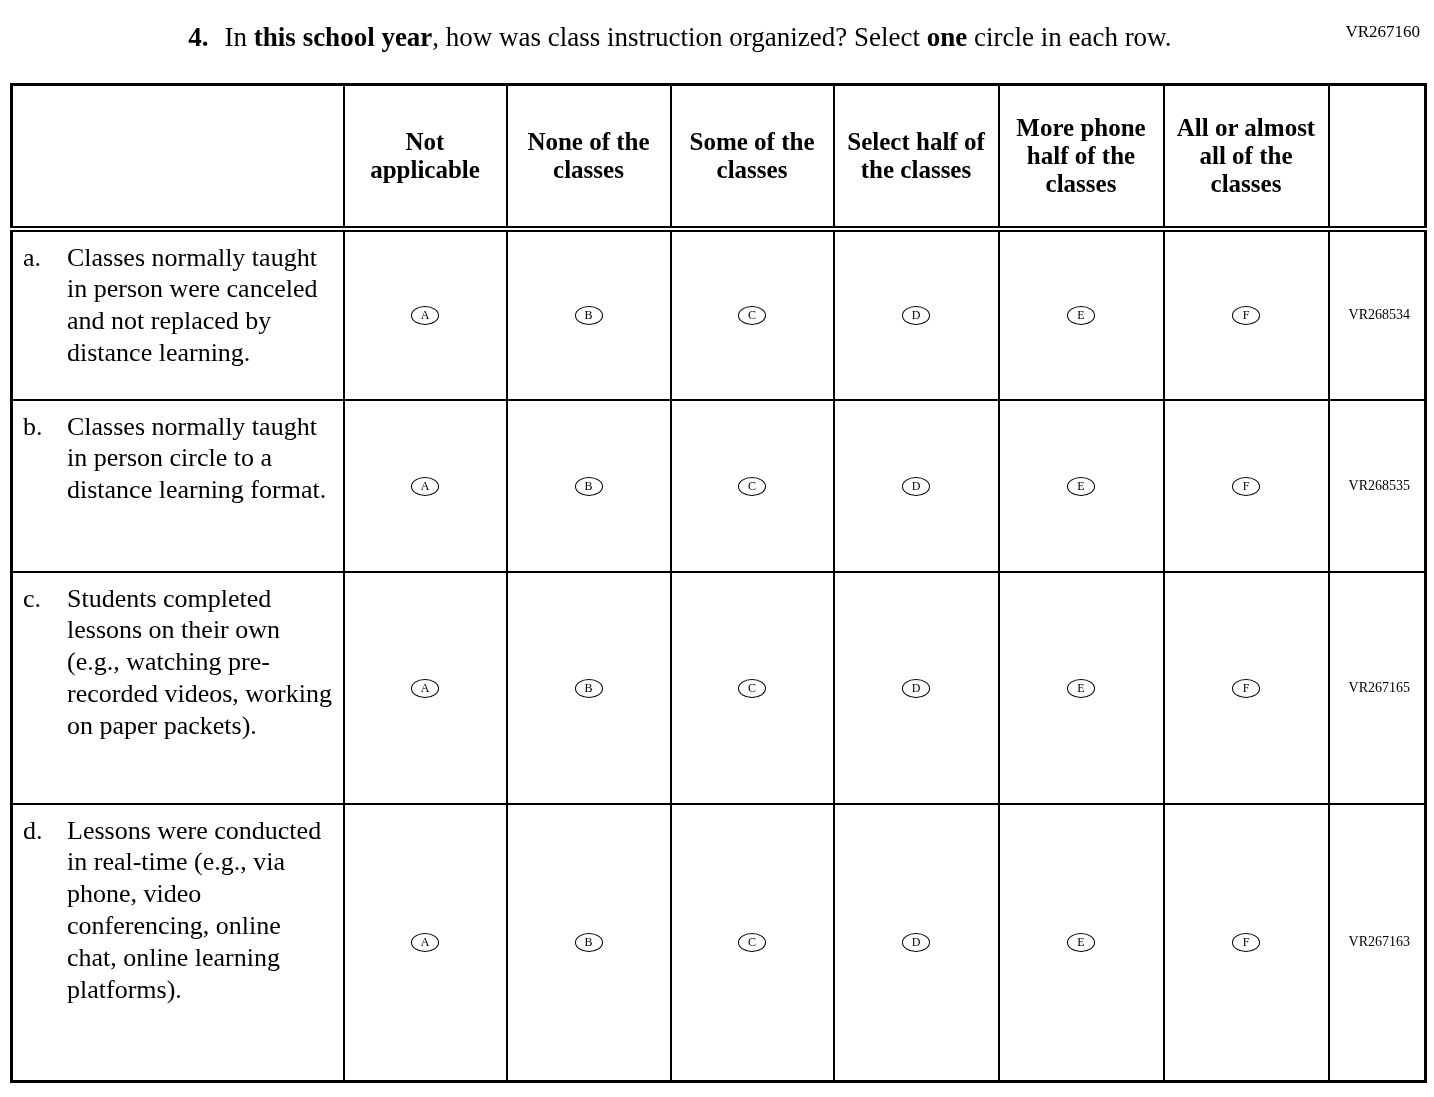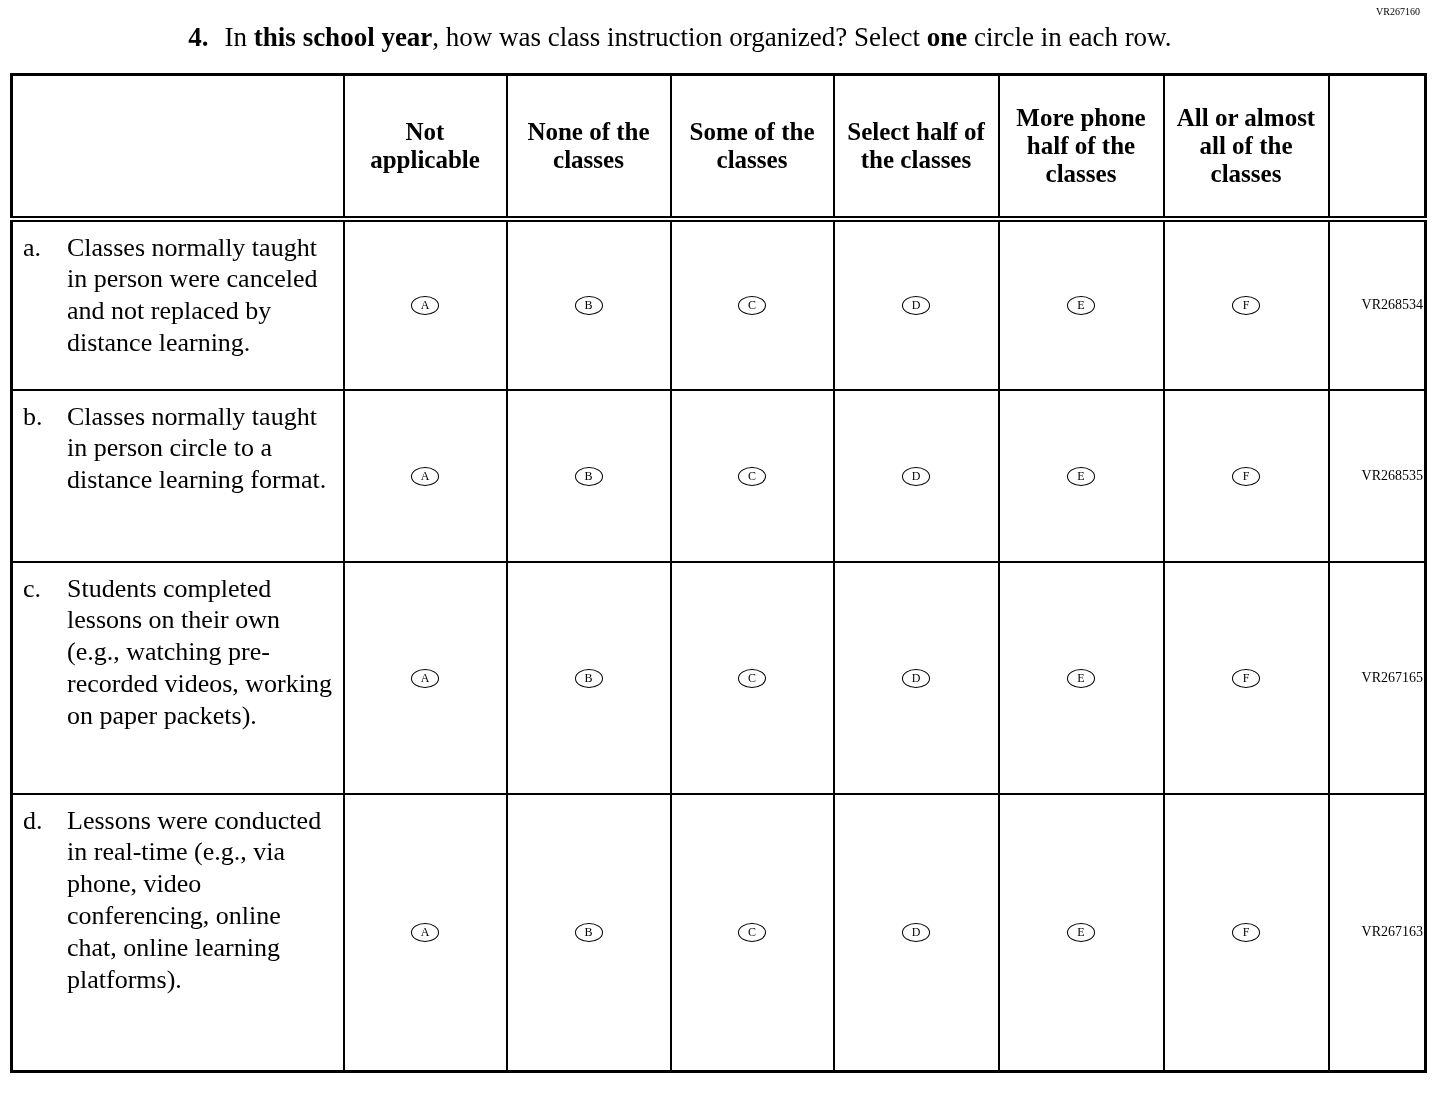--- a/index.html
+++ b/index.html
@@ -5,36 +5,36 @@
   * { box-sizing: border-box; }
   html, body { margin: 0; padding: 0; background: #ffffff; }
   body {
     width: 1434px; height: 1097px;
     font-family: "Liberation Serif", serif;
     color: #000;
     position: relative;
     overflow: hidden;
   }
   .form-code-top {
-    position: absolute; top: 6px; right: 14px;
-    font-size: 10px;
+    position: absolute; top: 22px; right: 14px;
+    font-size: 17px;
   }
   .question {
     font-size: 27px;
     margin: 22px 0 0 30px;
     width: 1300px;
     text-align: center;
   }
   .qnum { font-weight: bold; margin-right: 16px; }
   .question b { font-weight: bold; }
 
   table.grid {
     border-collapse: collapse;
     table-layout: fixed;
-    margin: 20px 0 0 10px;
+    margin: 30px 0 0 10px;
     width: 1414px;
     border: 3px solid #000;
   }
   .grid th, .grid td { border: 2px solid #000; }
   .grid thead th {
     border-bottom: 6px double #000;
     font-size: 25px;
     font-weight: bold;
     text-align: center;
     vertical-align: middle;
@@ -63,21 +63,21 @@
     justify-content: center;
     font-size: 12px;
     font-family: "Liberation Serif", serif;
     cursor: pointer;
     background: #fff;
   }
   .vr-cell {
     vertical-align: middle;
     font-size: 14px;
     padding-left: 6px;
-    text-align: right;
+    text-align: center;
   }
   .row-a td { height: 171px; }
   .row-b td { height: 172px; }
   .row-c td { height: 232px; }
   .row-d td { height: 278px; }
 </style>
 </head>
 <body>
 
 <div class="form-code-top">VR267160</div>

